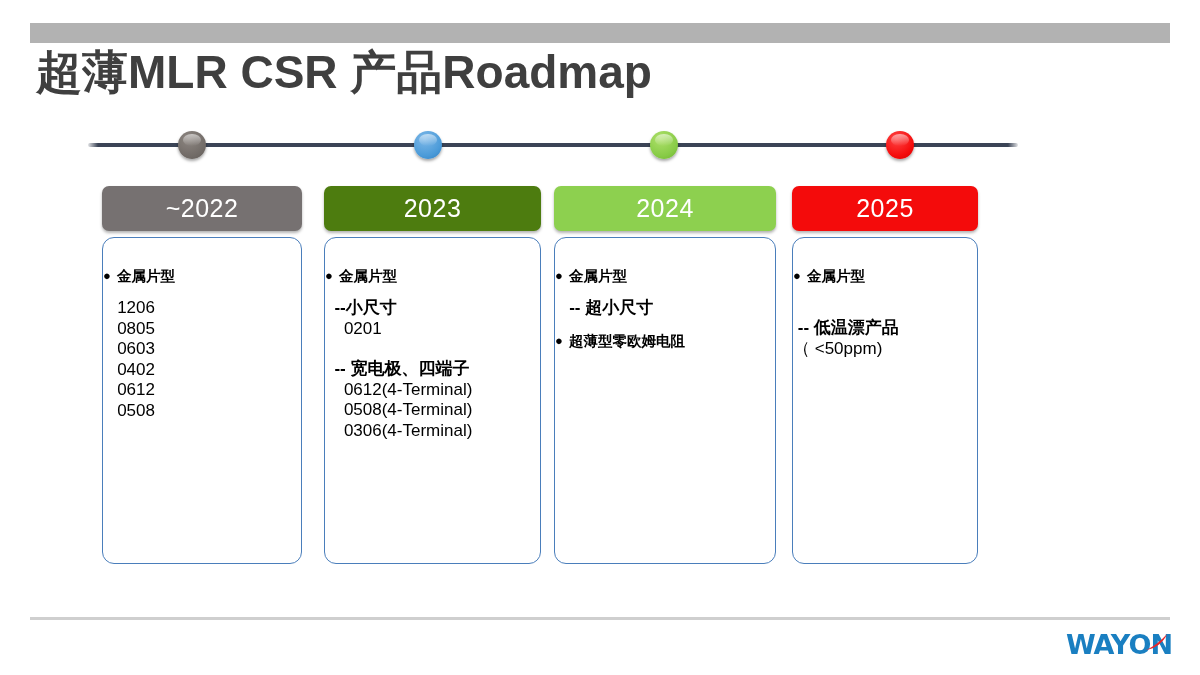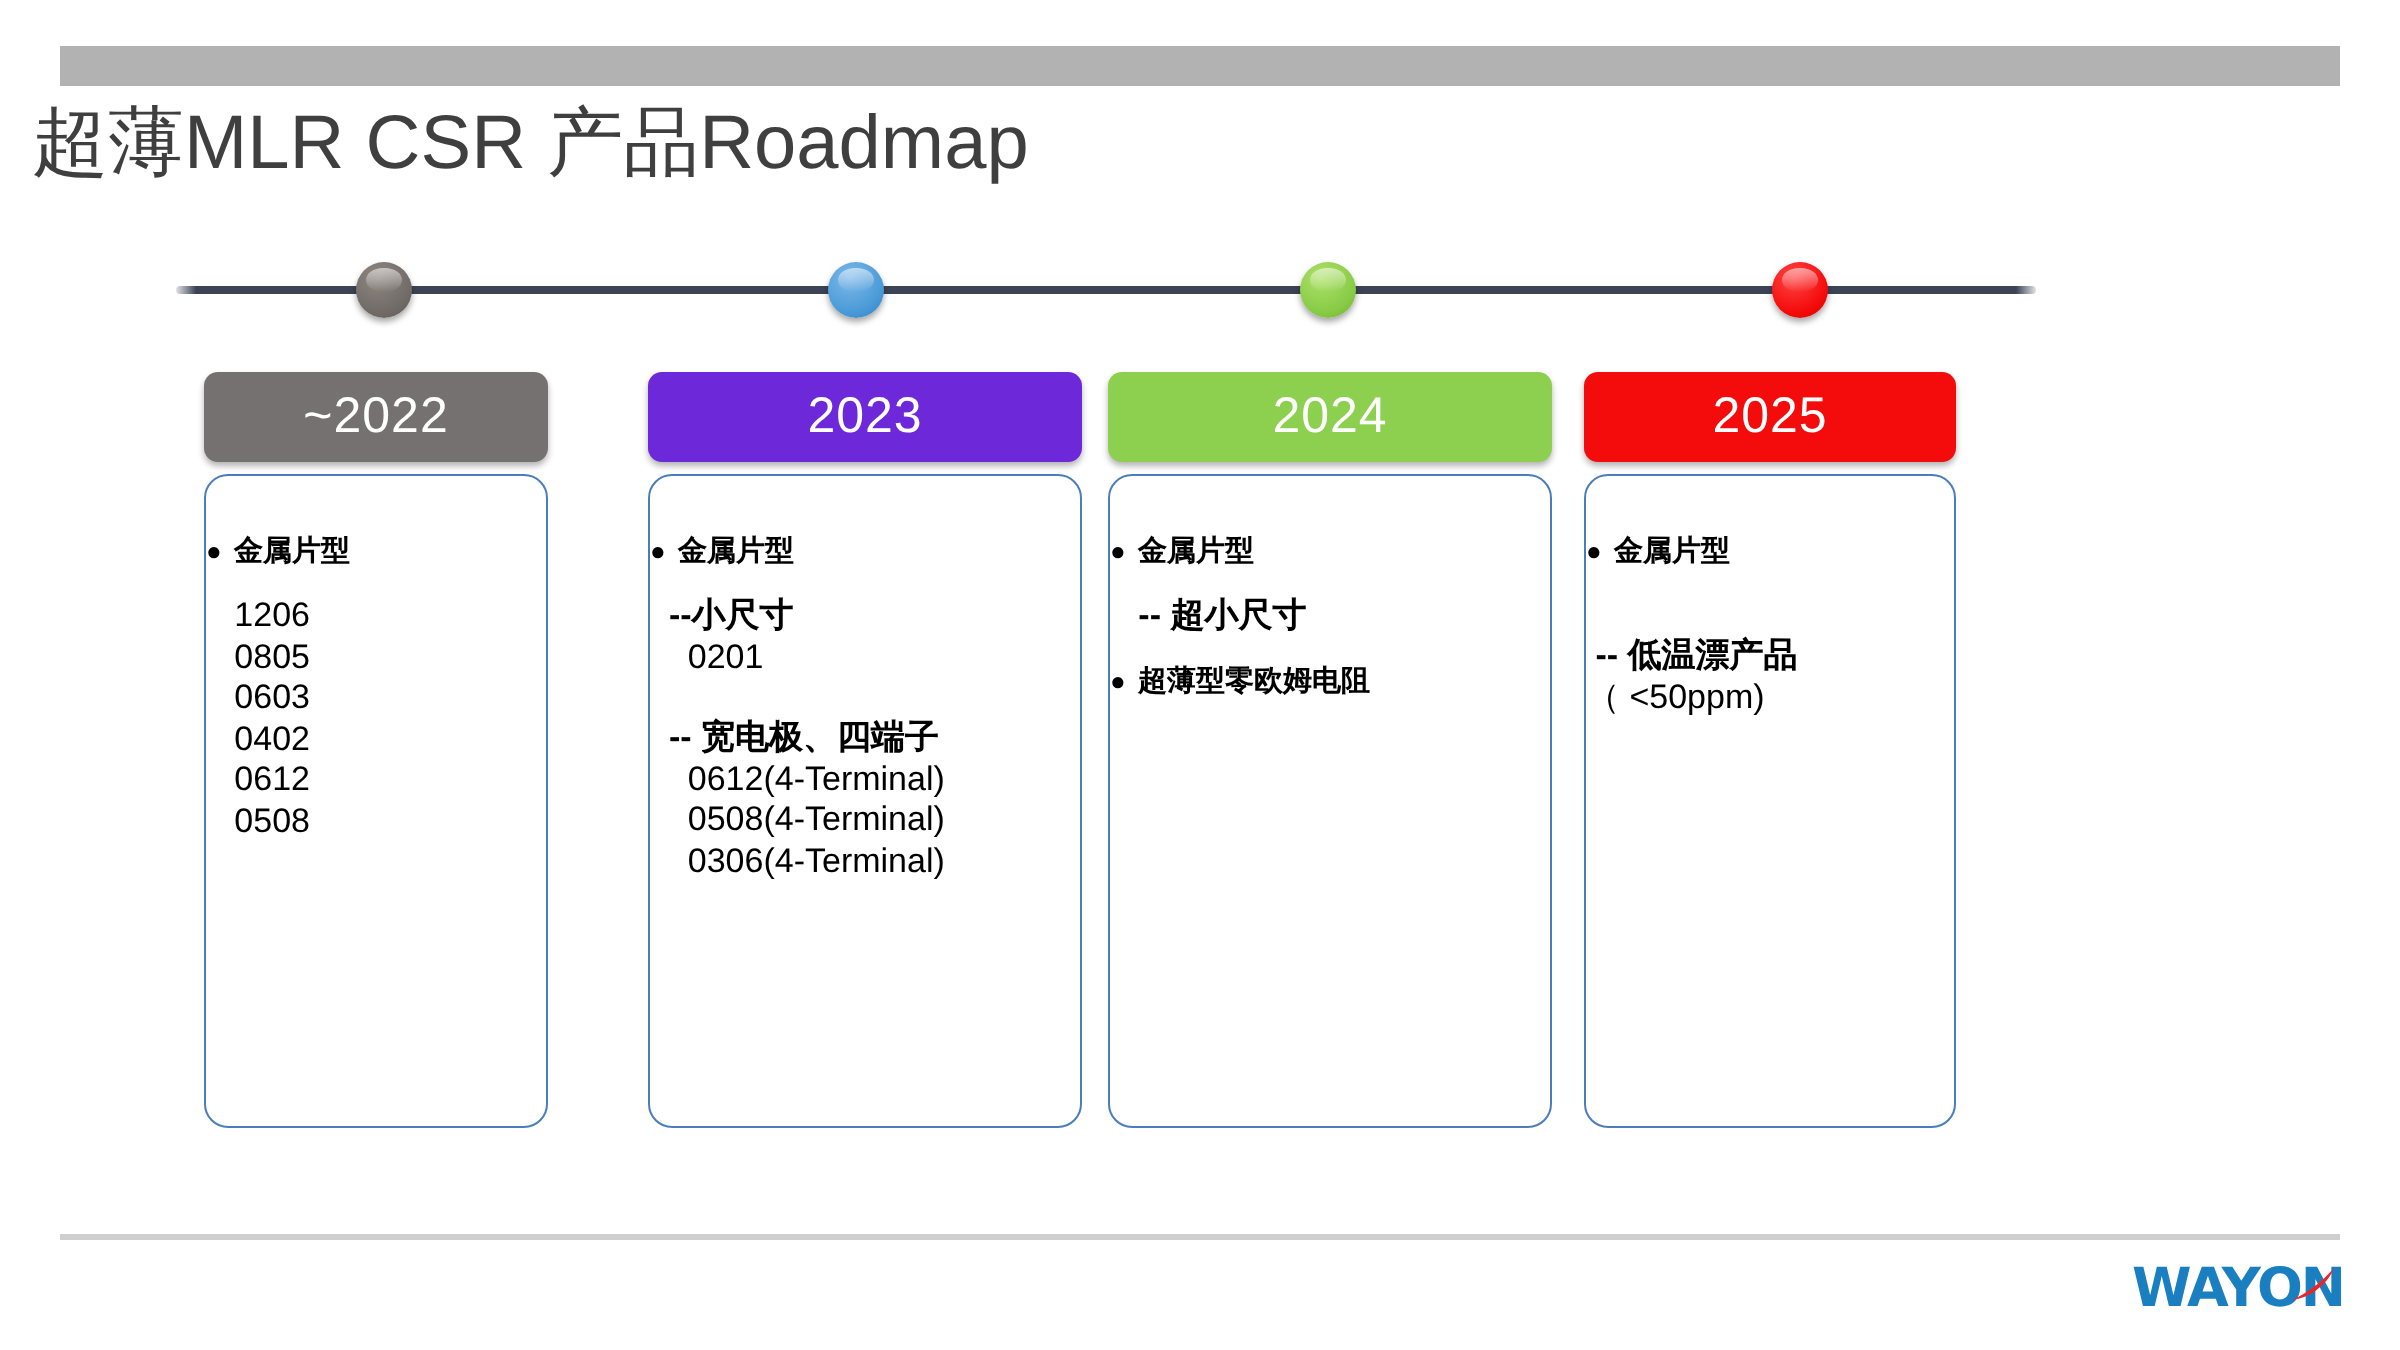--- a/index.html
+++ b/index.html
@@ -27,26 +27,26 @@
     left: 30px;
     top: 23px;
     width: 1140px;
     height: 20px;
     background: #b2b2b2;
   }
 
   
   .title {
     position: absolute;
-    left: 16px;
+    left: 36px;
     top: 46px;
-    font-size: 38px;
+    font-size: 46px;
     line-height: 52px;
     color: #3f3f3f;
-    font-weight: 400;
+    font-weight: 700;
     letter-spacing: 0px;
     white-space: nowrap;
   }
 
   
   .timeline {
     position: absolute;
     left: 88px;
     top: 128px;
     width: 930px;
@@ -92,21 +92,21 @@
   .columns {
     position: absolute;
     left: 102px;
     top: 186px;
     width: 915px;
     height: 380px;
   }
   .column {
     position: absolute;
     top: 0;
-    width: 172px;
+    width: 200px;
   }
   .column.c0 { left: 0px;   }
   .column.c1 { left: 222px; }
   .column.c2 { left: 452px; border-radius: 11px; }
   .column.c3 { left: 690px; width: 186px; }
   .column.c2 { width: 222px; }
   .column.c1 { width: 217px; }
 
   .col-header {
     height: 45px;
@@ -224,21 +224,21 @@
         <div class="sub-line">   1206
    0805
    0603
    0402
    0612
    0508</div>
       </div>
     </div>
 
     <div class="column c1">
-      <div class="col-header" style="background: #6d28d9;">2023</div>
+      <div class="col-header" style="background: #4d7c0f;">2023</div>
       <div class="col-body">
         <div class="bullet-row">
           <span class="bullet-dot">●</span>
           <span>金属片型</span>
         </div>
         <div class="spacer-sm"></div>
         <div class="sub-line bold">  --小尺寸</div>
         <div class="sub-line">    0201</div>
         <div class="spacer-md"></div>
         <div class="sub-line bold">  -- 宽电极、四端子</div>

